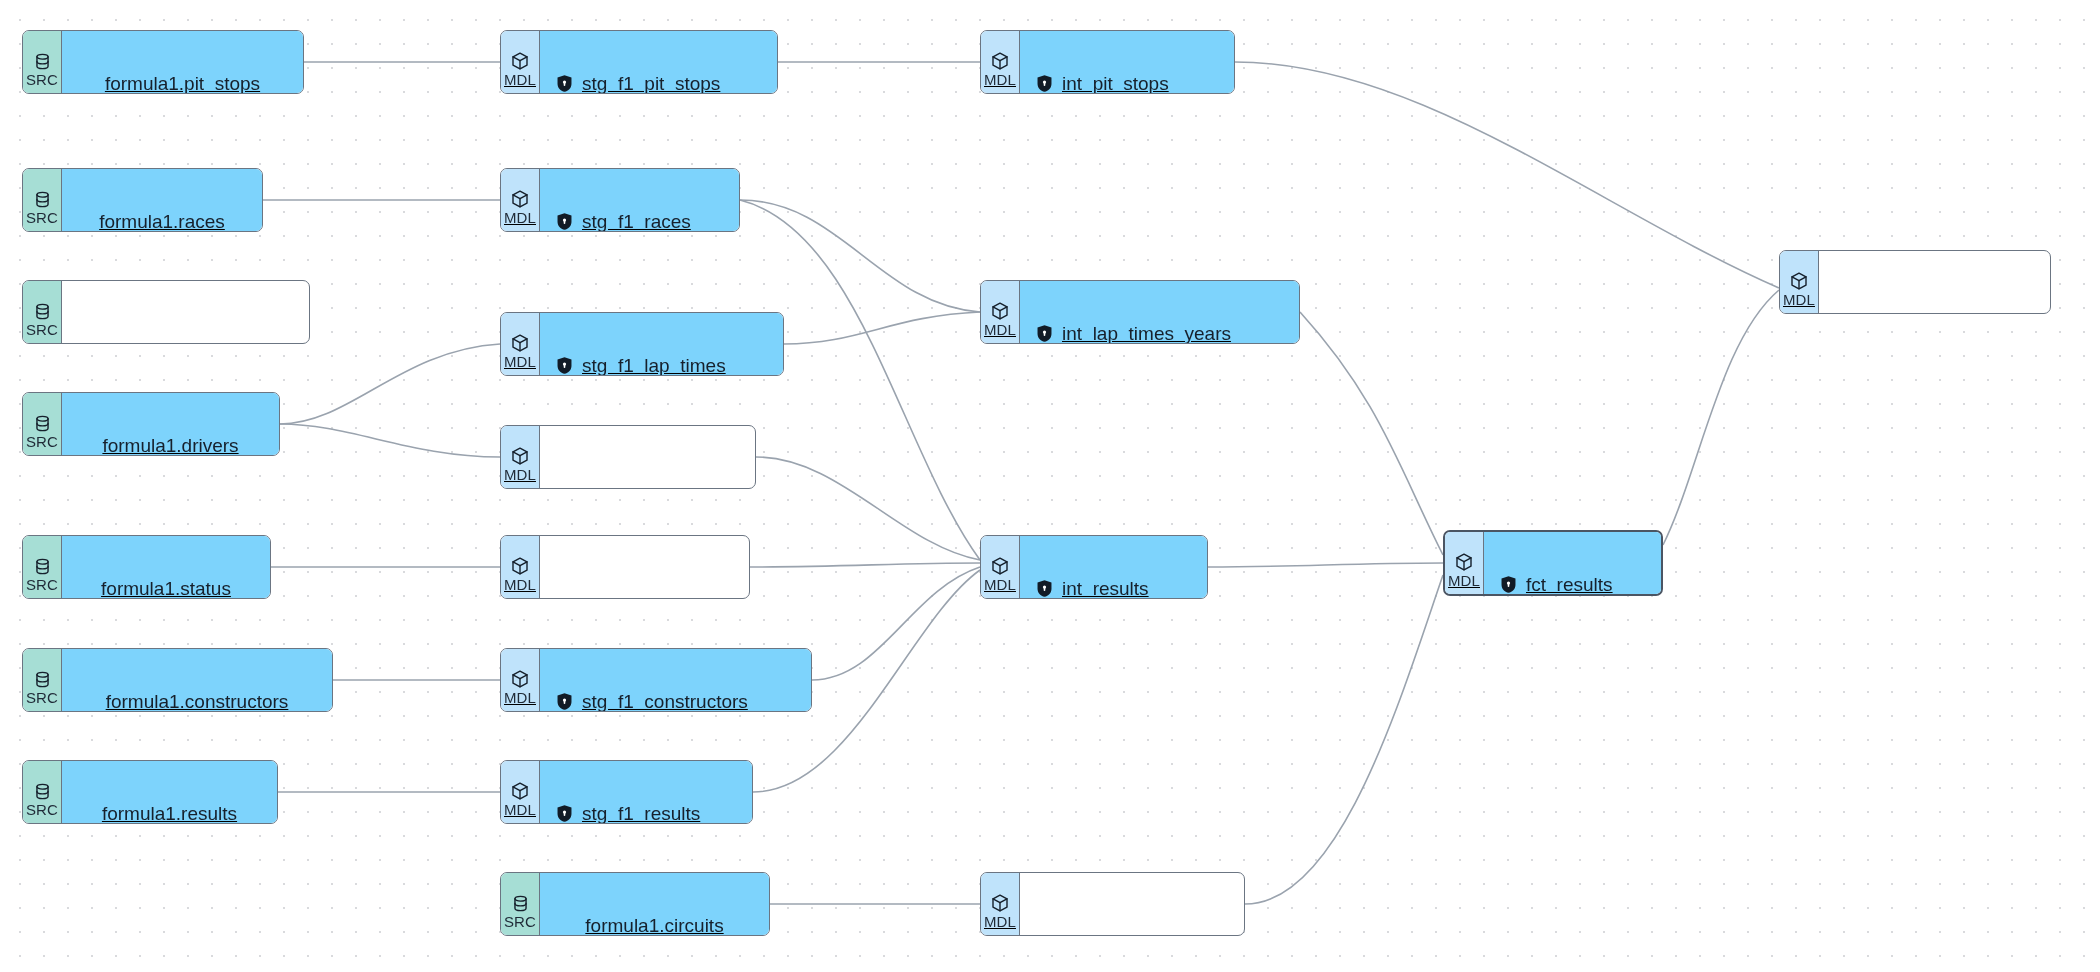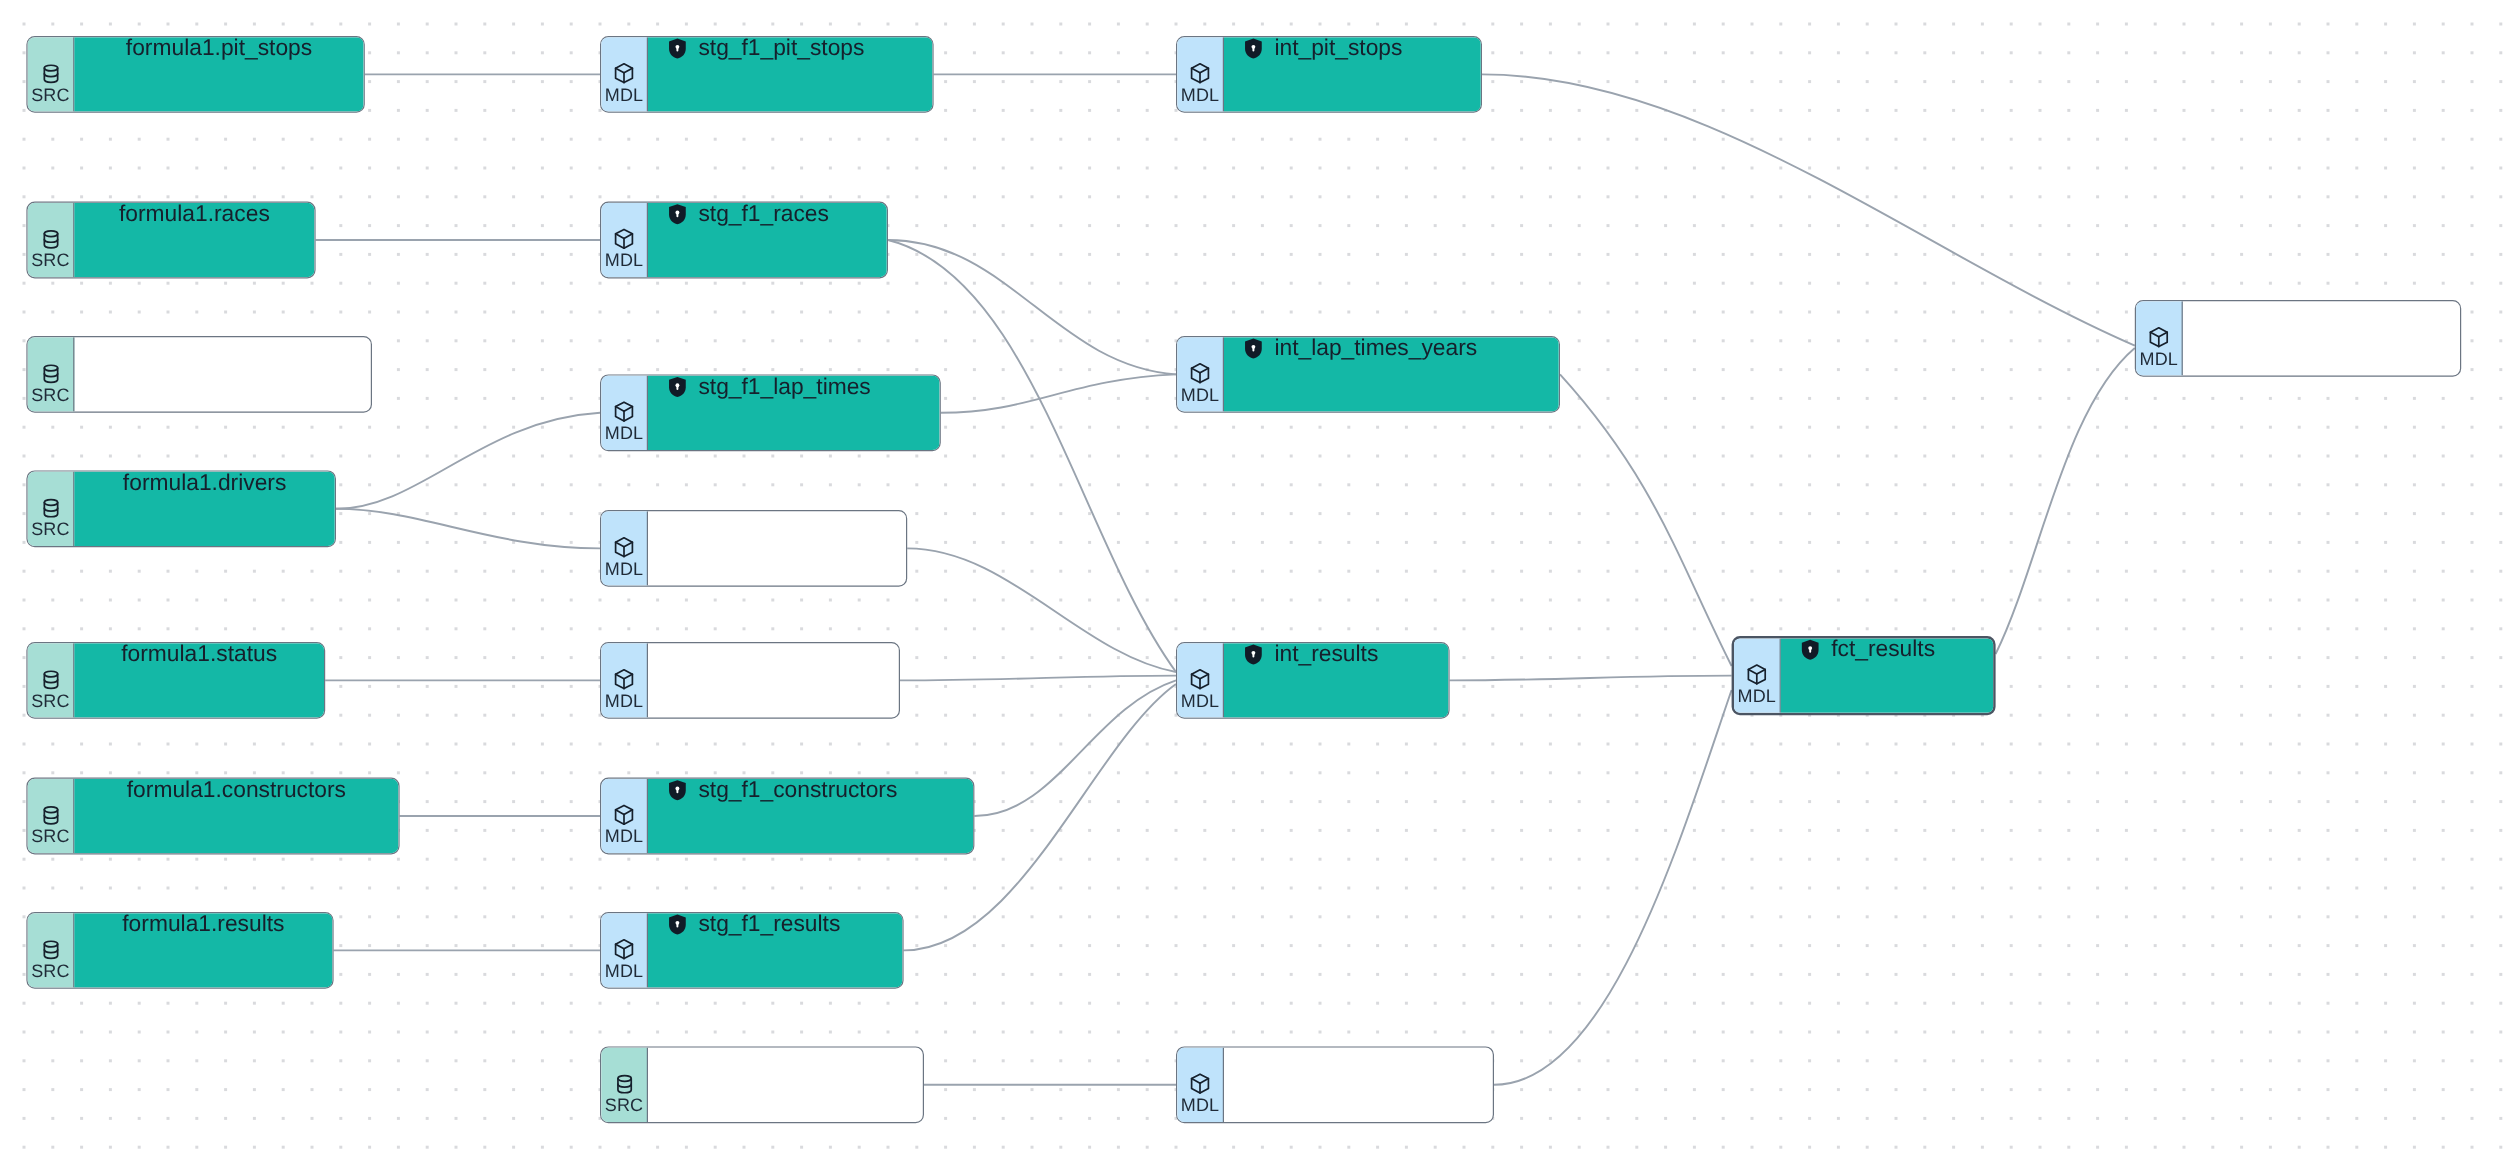--- a/index.html
+++ b/index.html
@@ -55,40 +55,41 @@
     display: flex;
     flex-direction: column;
     align-items: center;
     justify-content: center;
     gap: 1px;
     border-right: 1.4px solid #6b7582;
     box-sizing: border-box;
     padding-top: 14px;
   }
   .badge-src { background: #a6ded5; }
-  .badge-mdl { background: #bfe3fb; }
+  .badge-mdl { background: #bfe3fb; text-decoration: underline; }
   .badge-icon {
     display: block;
     line-height: 0;
   }
   .badge-text {
     font-size: 15px;
     line-height: 15px;
     color: #1f2a37;
     letter-spacing: 0.1px;
     font-family: "Liberation Sans", sans-serif;
   }
   .node-body {
     flex: 1 1 auto;
     display: flex;
-    align-items: flex-start;
+    align-items: flex-end;
     gap: 9px;
     padding: 0 16px 0 16px;
-    background: #14b8a6;
+    background: #7dd3fc;
     white-space: nowrap;
+    text-decoration: underline;
   }
   .node-body.centered { justify-content: center; padding: 0 18px; }
   .shield-icon { display: block; line-height: 0; flex: 0 0 auto; }
   .node-label {
     font-size: 19px;
     color: #16202c;
     font-family: "Liberation Sans", sans-serif;
     line-height: 1;
   }
 </style>
@@ -210,20 +211,23 @@
       </div>
       <div class="node" style="left: 500px; top: 872px; width: 270px; height: 64px;">
         <div class="node-badge badge-src" style="background: rgb(166, 222, 213);">
           <span class="badge-icon"><svg width="19" height="19" viewBox="0 0 24 24" fill="none" stroke="#16202c" stroke-width="1.8" stroke-linecap="round" stroke-linejoin="round">
     <ellipse cx="12" cy="6" rx="7" ry="3"></ellipse>
     <path d="M5 6v12c0 1.66 3.13 3 7 3s7-1.34 7-3V6"></path>
     <path d="M5 12c0 1.66 3.13 3 7 3s7-1.34 7-3"></path>
   </svg></span>
           <span class="badge-text">SRC</span>
         </div>
+        <div class="node-body centered">
+          <span class="node-label">formula1.circuits</span>
+        </div>
       </div>
       <div class="node" style="left: 500px; top: 30px; width: 278px; height: 64px;">
         <div class="node-badge badge-mdl" style="background: rgb(191, 227, 251);">
           <span class="badge-icon"><svg width="20" height="20" viewBox="0 0 24 24" fill="none" stroke="#16202c" stroke-width="1.7" stroke-linecap="round" stroke-linejoin="round">
     <path d="M12 2.6 20.4 7v10L12 21.4 3.6 17V7z"></path>
     <path d="M3.6 7 12 11.6 20.4 7"></path>
     <path d="M12 11.6v9.8"></path>
   </svg></span>
           <span class="badge-text">MDL</span>
         </div>

